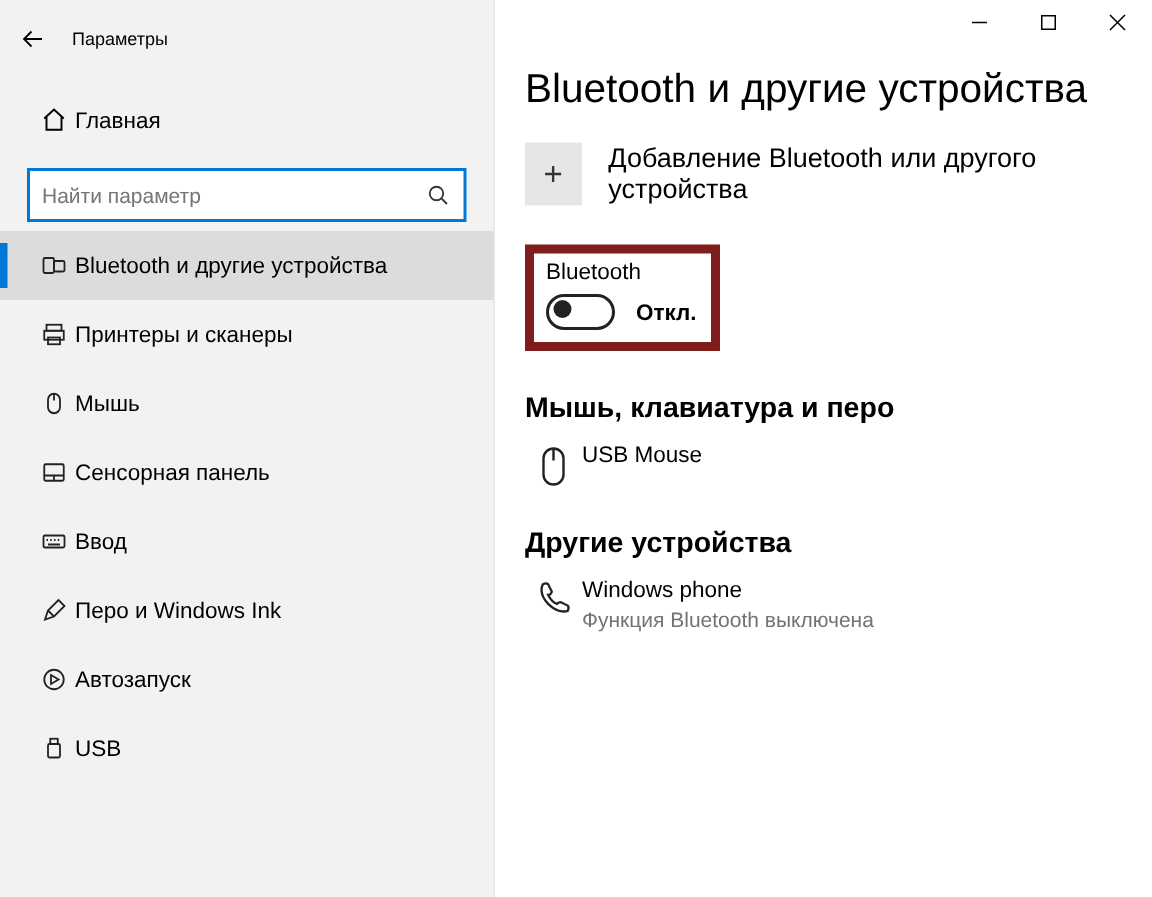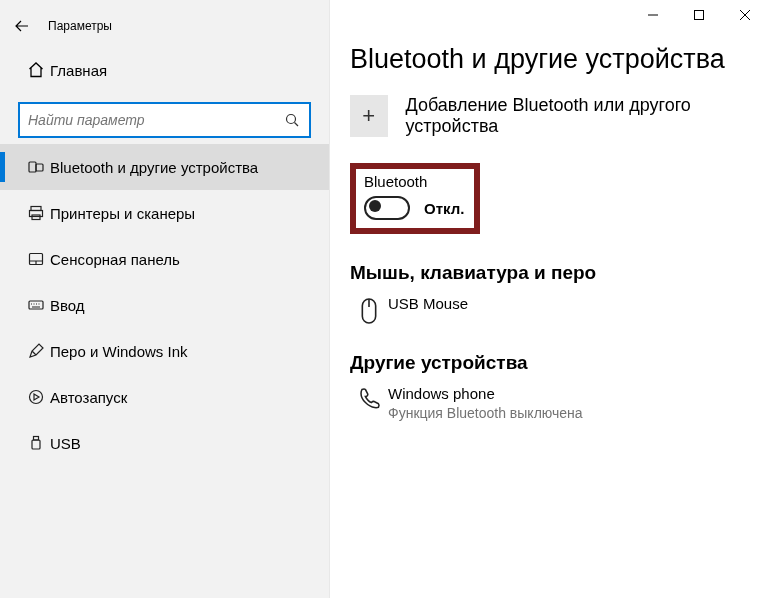--- a/index.html
+++ b/index.html
@@ -53,21 +53,21 @@
   height: 30px;
   display: flex;
   align-items: center;
   justify-content: center;
 }
 
 .left-pane {
   width: 330px;
   height: 598px;
   background: #f2f2f2;
-  padding-top: 34px;
+  padding-top: 44px;
   box-sizing: border-box;
   border-right: 1px solid #e8e8e8;
 }
 .home-row {
   display: flex;
   align-items: center;
   height: 40px;
   padding-left: 22px;
   margin-top: 16px;
 }
@@ -89,21 +89,20 @@
   position: relative;
 }
 .search-input {
   flex: 1;
   border: none;
   outline: none;
   font-size: 14px;
   padding: 0 8px;
   color: #0f766e;
   background: transparent;
-  font-style: italic;
 }
 .search-icon {
   width: 34px;
   display: flex;
   justify-content: center;
   color: #333;
 }
 .cat-title {
   font-size: 15px;
   font-weight: 600;
@@ -304,20 +303,29 @@
               <rect x="4" y="2.5" width="10" height="4"></rect>
               <rect x="2.5" y="6.5" width="13" height="6"></rect>
               <rect x="5" y="11" width="8" height="4.5"></rect>
             </svg>
           </span>
         <span class="nav-label">Принтеры и сканеры</span>
       </div>
       <div class="nav-item">
         <span class="nav-icon">
             <svg width="18" height="18" viewBox="0 0 18 18" fill="none" stroke-width="1.2">
+              <rect x="5" y="2.5" width="8" height="13" rx="4"></rect>
+              <path d="M9 2.5 V7"></path>
+            </svg>
+          </span>
+        <span class="nav-label">Мышь</span>
+      </div>
+      <div class="nav-item">
+        <span class="nav-icon">
+            <svg width="18" height="18" viewBox="0 0 18 18" fill="none" stroke-width="1.2">
               <rect x="2.5" y="3.5" width="13" height="11" rx="1"></rect>
               <path d="M2.5 11 H15.5 M9 11 V14.5"></path>
             </svg>
           </span>
         <span class="nav-label">Сенсорная панель</span>
       </div>
       <div class="nav-item">
         <span class="nav-icon">
             <svg width="18" height="18" viewBox="0 0 18 18" fill="none" stroke-width="1.2">
               <rect x="2" y="5" width="14" height="8" rx="1"></rect>

